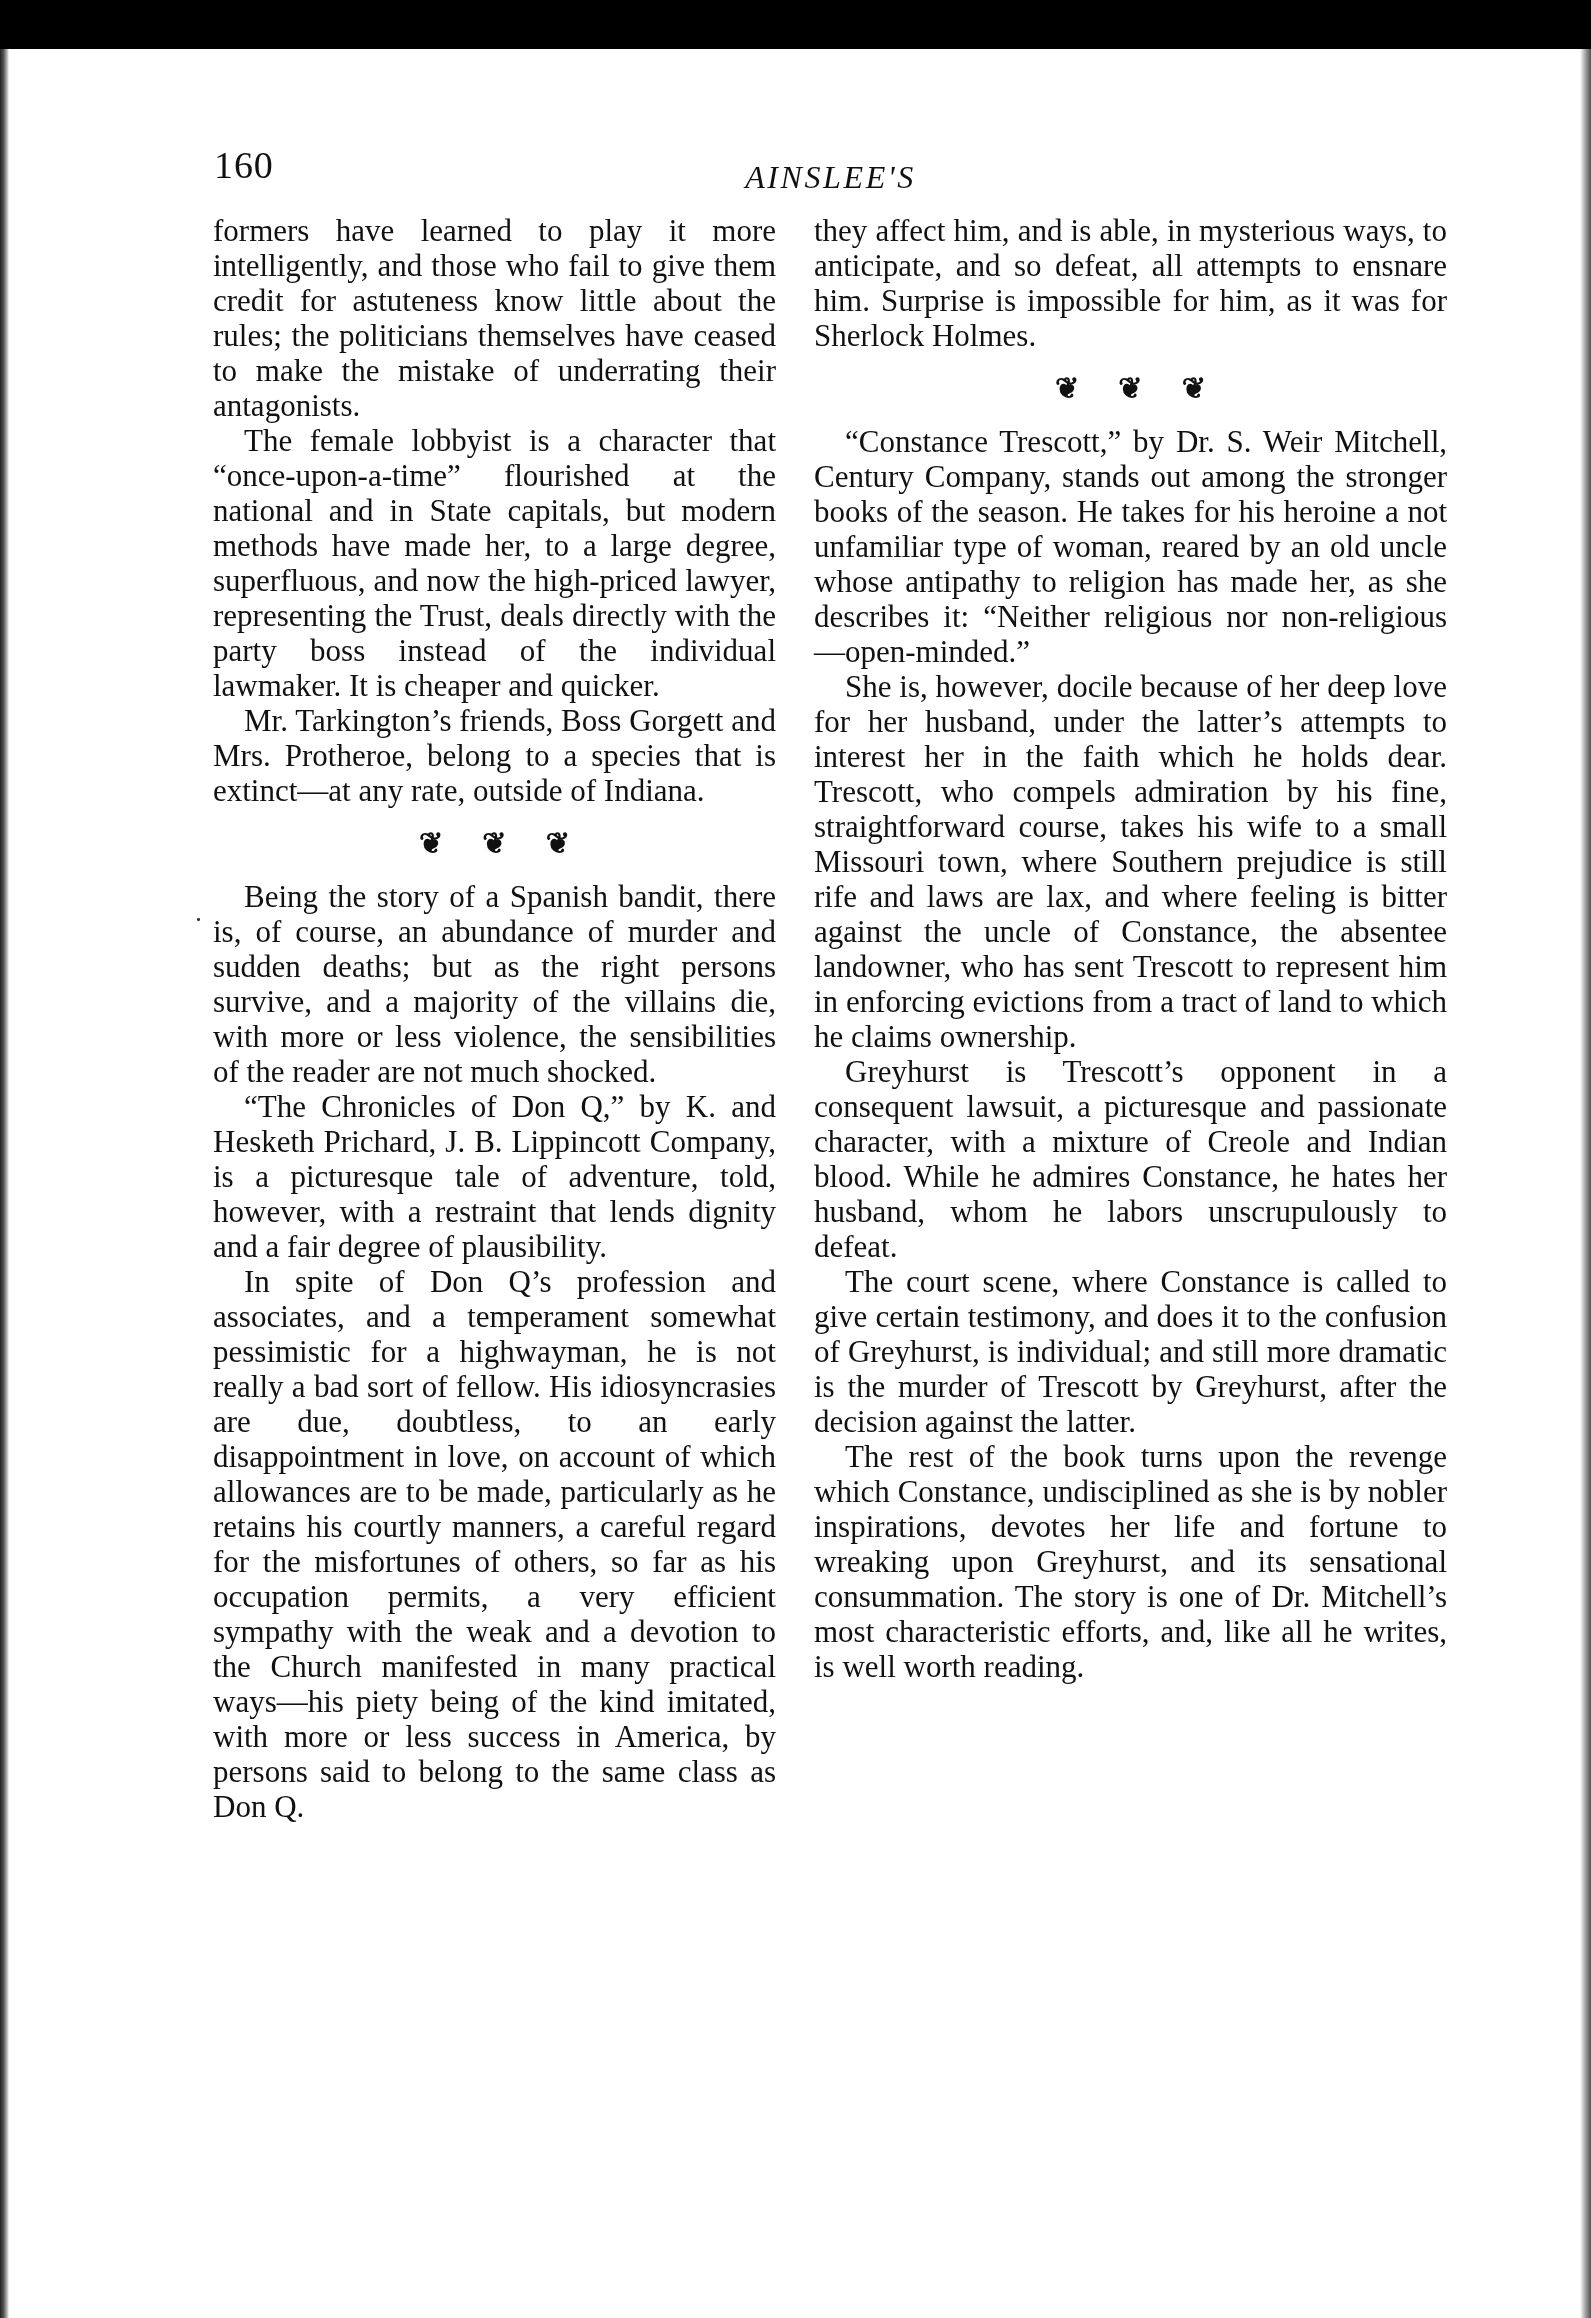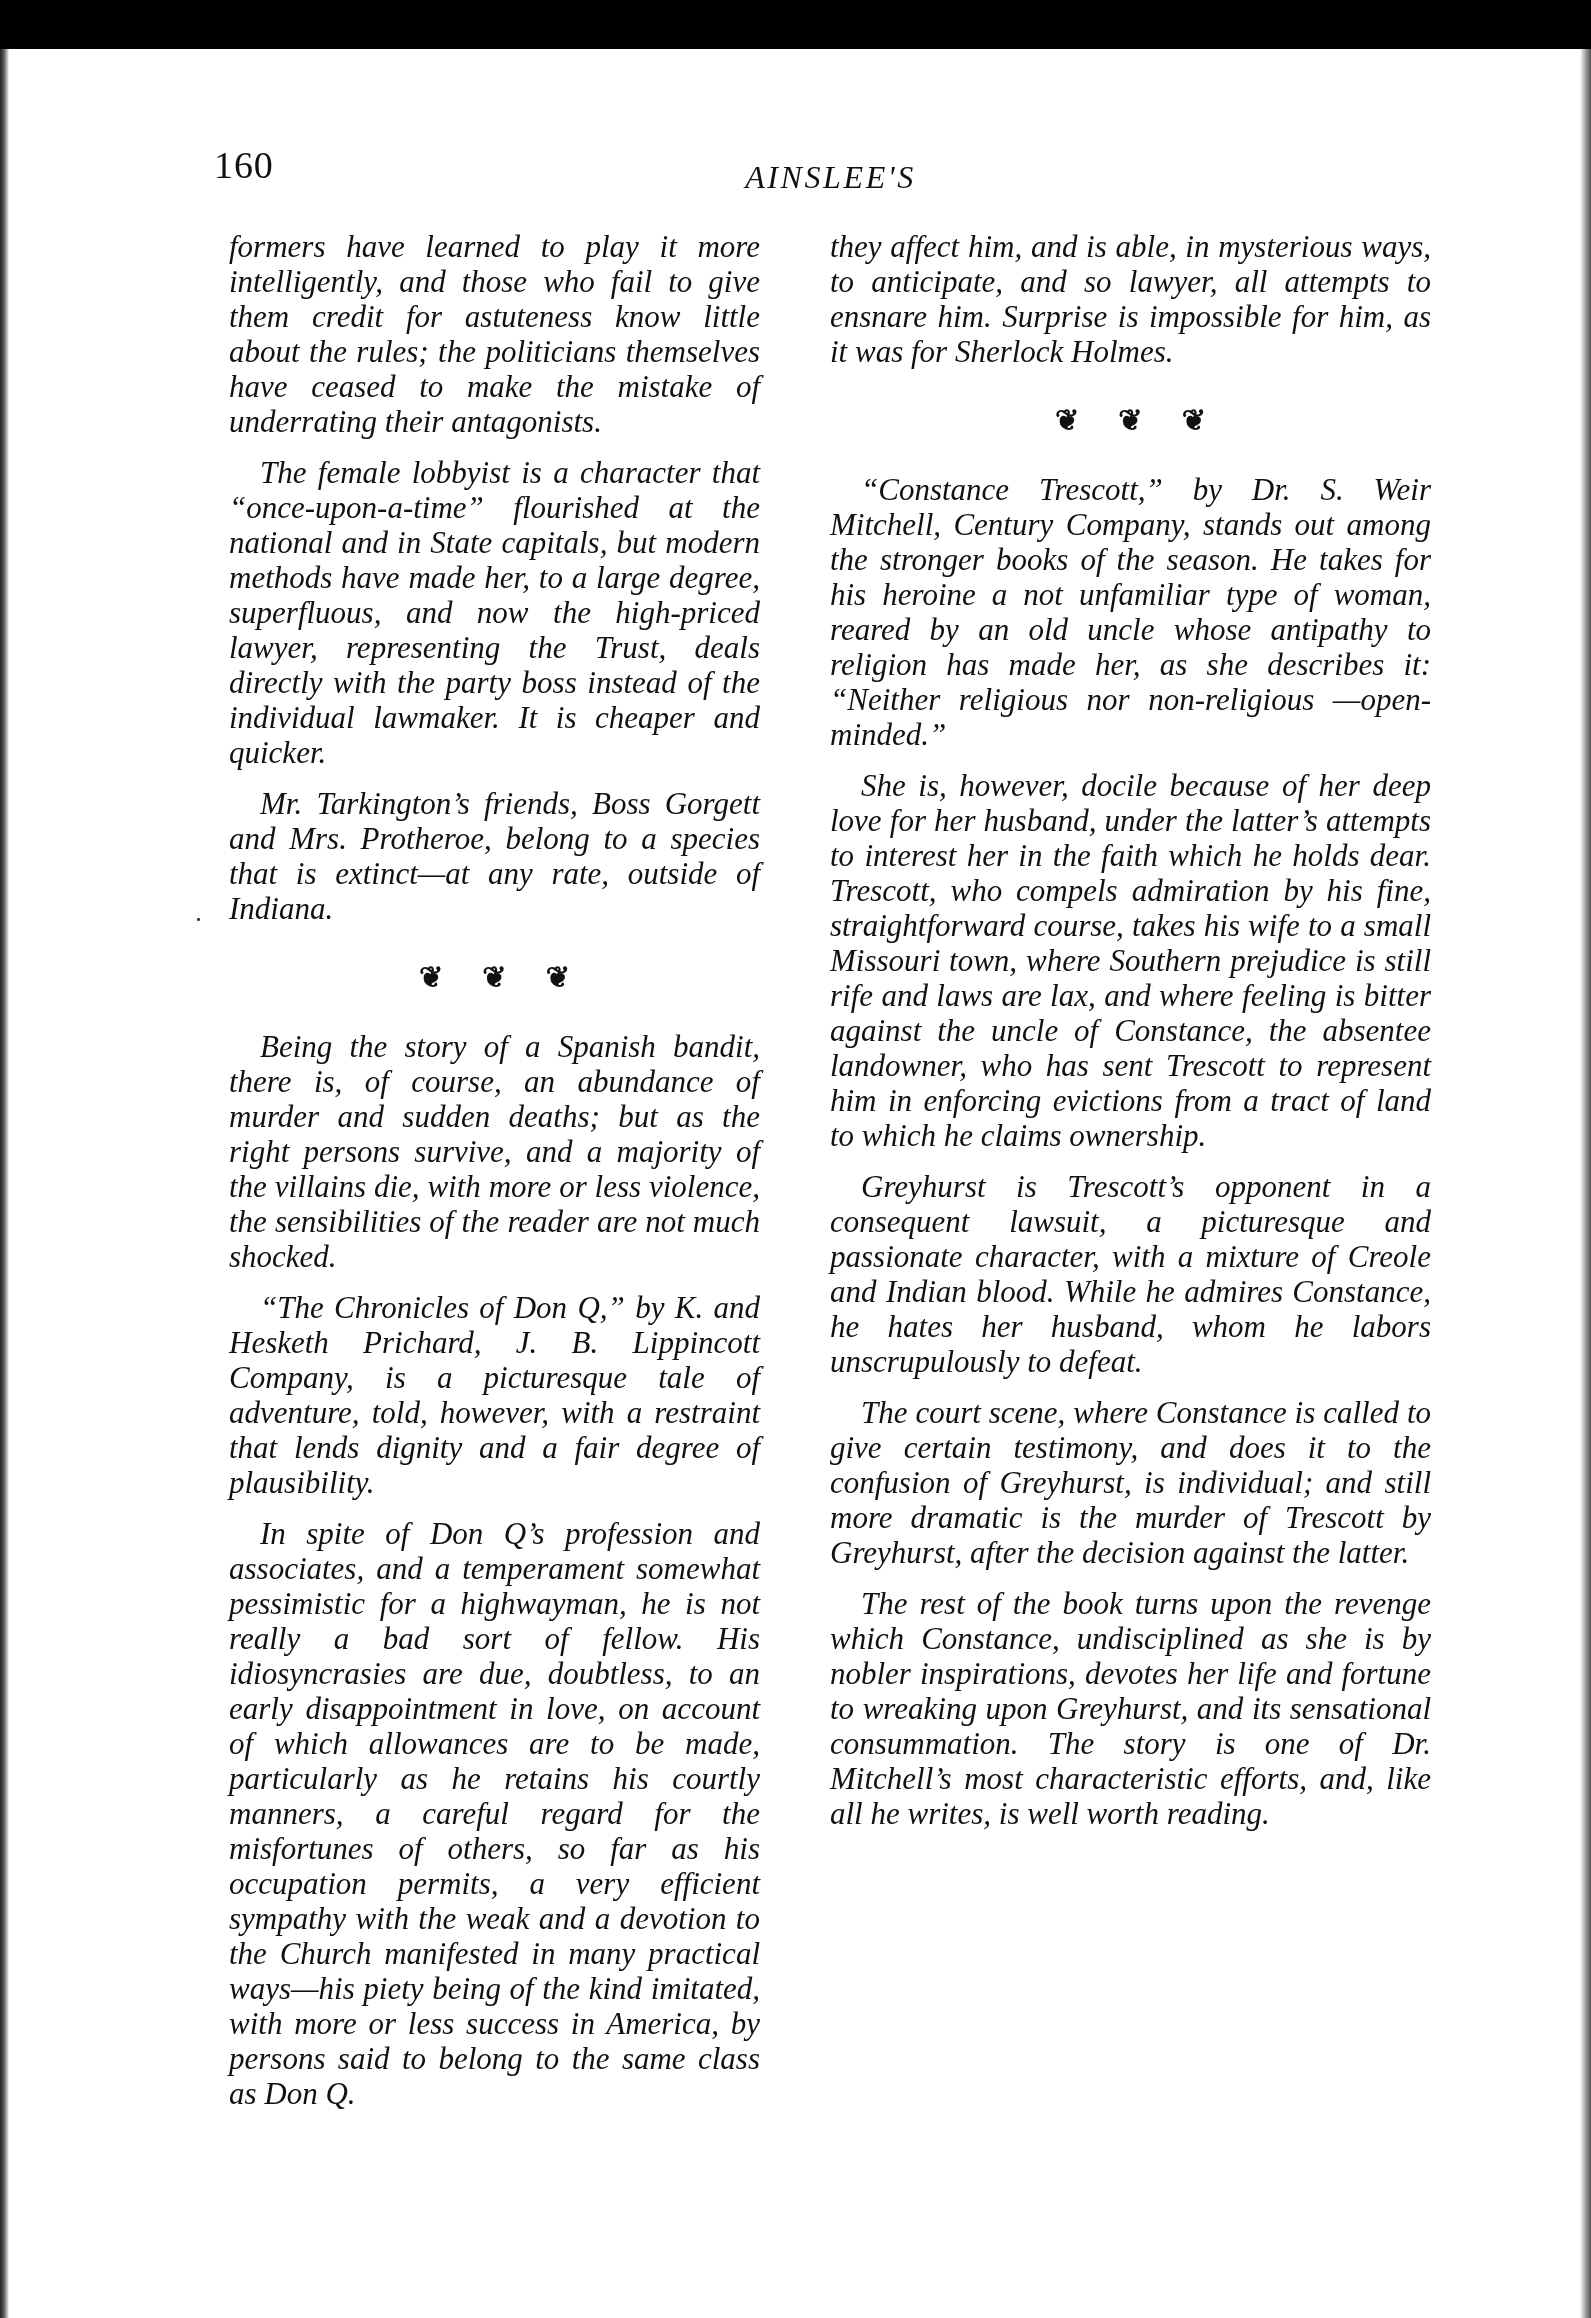--- a/index.html
+++ b/index.html
@@ -7,21 +7,21 @@
   .topbar{position:absolute;left:0;top:0;width:1592px;height:49px;background:#000;}
   .leftedge{position:absolute;left:0;top:49px;width:8.5px;height:2269px;background:linear-gradient(90deg,#222 0,#555 40%,#bbb 80%,#fff 100%);}
   .rightedge{position:absolute;right:0;top:49px;width:12px;height:2269px;background:linear-gradient(270deg,#444 0,#999 50%,#fff 100%);}
   .page{position:absolute;left:8.5px;top:49px;width:1571px;height:2269px;background:#fff;border-top-left-radius:12px;}
   .header{position:absolute;top:143px;left:214px;width:1233px;height:43px;}
   .pagenum{position:absolute;left:0;top:0;font-size:38px;letter-spacing:0.9px;}
   .runhead{position:absolute;left:0;right:0;top:16px;text-align:center;font-size:32px;font-style:italic;letter-spacing:2.6px;}
   .col{position:absolute;top:213px;font-size:31px;line-height:35px;text-align:justify;}
   .col.left{left:213px;width:563px;}
   .col.right{left:814px;width:633px;}
-  .col p{margin:16px;text-indent:31px;font-style:italic;}
+  .col p{margin:0;text-indent:31px;}
   .col p.cont{text-indent:0;}
   .orn{text-align:center;font-size:29px;letter-spacing:39px;height:71px;line-height:71px;padding-left:39px;}
   .orn span{display:inline-block;font-weight:bold;}
   .dot{position:absolute;width:2.6px;height:2.6px;background:#333;border-radius:50%;}
 </style>
 </head>
 <body>
 
 <div class="topbar"></div>
 <div class="page"></div>
@@ -39,21 +39,21 @@
   <p>Mr. Tarkington’s friends, Boss Gorgett and Mrs. Protheroe, belong to a species that is extinct—at any rate, outside of Indiana.</p>
   <div class="orn">
     <span>❦</span><span>❦</span><span>❦</span>
   </div>
   <p>Being the story of a Spanish bandit, there is, of course, an abundance of murder and sudden deaths; but as the right persons survive, and a majority of the villains die, with more or less violence, the sensibilities of the reader are not much shocked.</p>
   <p>“The Chronicles of Don Q,” by K. and Hesketh Prichard, J. B. Lippincott Company, is a picturesque tale of adventure, told, however, with a restraint that lends dignity and a fair degree of plausibility.</p>
   <p>In spite of Don Q’s profession and associates, and a temperament somewhat pessimistic for a highwayman, he is not really a bad sort of fellow. His idiosyncrasies are due, doubtless, to an early disappointment in love, on account of which allowances are to be made, particularly as he retains his courtly manners, a careful regard for the misfortunes of others, so far as his occupation permits, a very efficient sympathy with the weak and a devotion to the Church manifested in many practical ways—his piety being of the kind imitated, with more or less success in America, by persons said to belong to the same class as Don Q.</p>
 </div>
 
 <div class="col right">
-  <p class="cont">they affect him, and is able, in mysterious ways, to anticipate, and so lawyer, all attempts to ensnare him. Surprise is impossible for him, as it was for Sherlock Holmes.</p>
+  <p class="cont">they affect him, and is able, in mysterious ways, to anticipate, and so defeat, all attempts to ensnare him. Surprise is impossible for him, as it was for Sherlock Holmes.</p>
   <div class="orn">
     <span>❦</span><span>❦</span><span>❦</span>
   </div>
   <p>“Constance Trescott,” by Dr. S. Weir Mitchell, Century Company, stands out among the stronger books of the season. He takes for his heroine a not unfamiliar type of woman, reared by an old uncle whose antipathy to religion has made her, as she describes it: “Neither religious nor non-religious —open-minded.”</p>
   <p>She is, however, docile because of her deep love for her husband, under the latter’s attempts to interest her in the faith which he holds dear. Trescott, who compels admiration by his fine, straightforward course, takes his wife to a small Missouri town, where Southern prejudice is still rife and laws are lax, and where feeling is bitter against the uncle of Constance, the absentee landowner, who has sent Trescott to represent him in enforcing evictions from a tract of land to which he claims ownership.</p>
   <p>Greyhurst is Trescott’s opponent in a consequent lawsuit, a picturesque and passionate character, with a mixture of Creole and Indian blood. While he admires Constance, he hates her husband, whom he labors unscrupulously to defeat.</p>
   <p>The court scene, where Constance is called to give certain testimony, and does it to the confusion of Greyhurst, is individual; and still more dramatic is the murder of Trescott by Greyhurst, after the decision against the latter.</p>
   <p>The rest of the book turns upon the revenge which Constance, undisciplined as she is by nobler inspirations, devotes her life and fortune to wreaking upon Greyhurst, and its sensational consummation. The story is one of Dr. Mitchell’s most characteristic efforts, and, like all he writes, is well worth reading.</p>
 </div>
 

